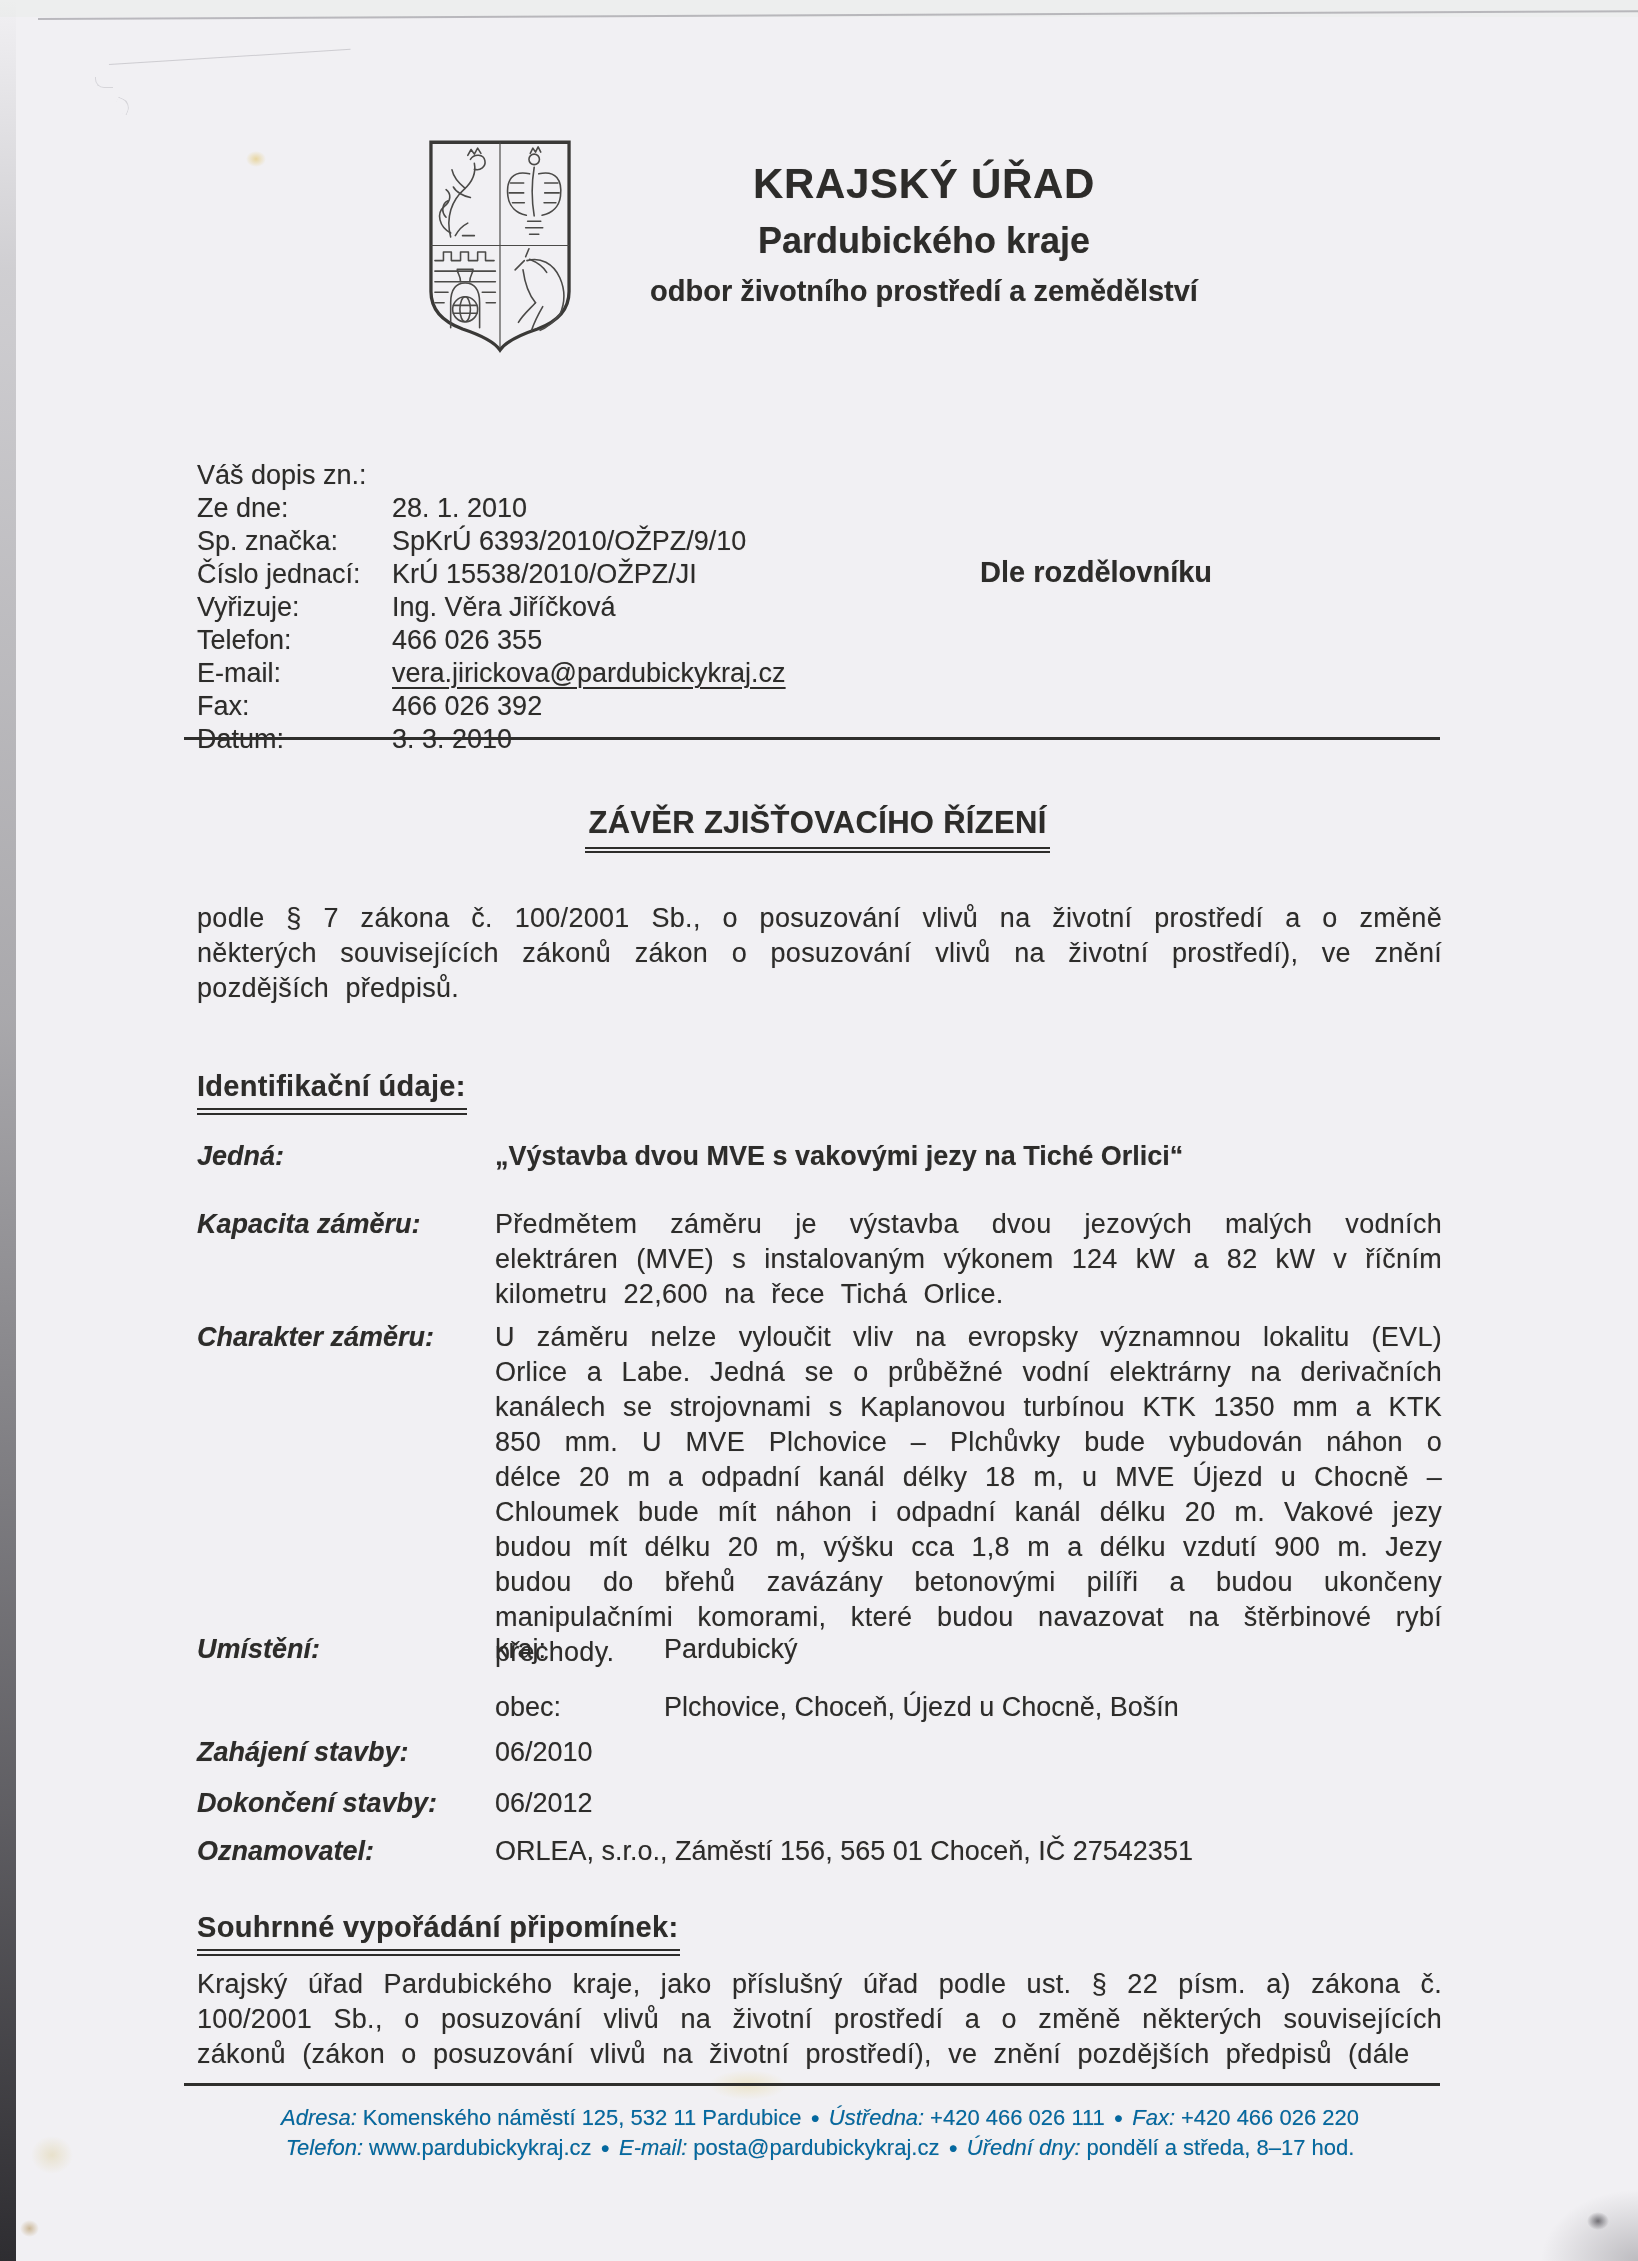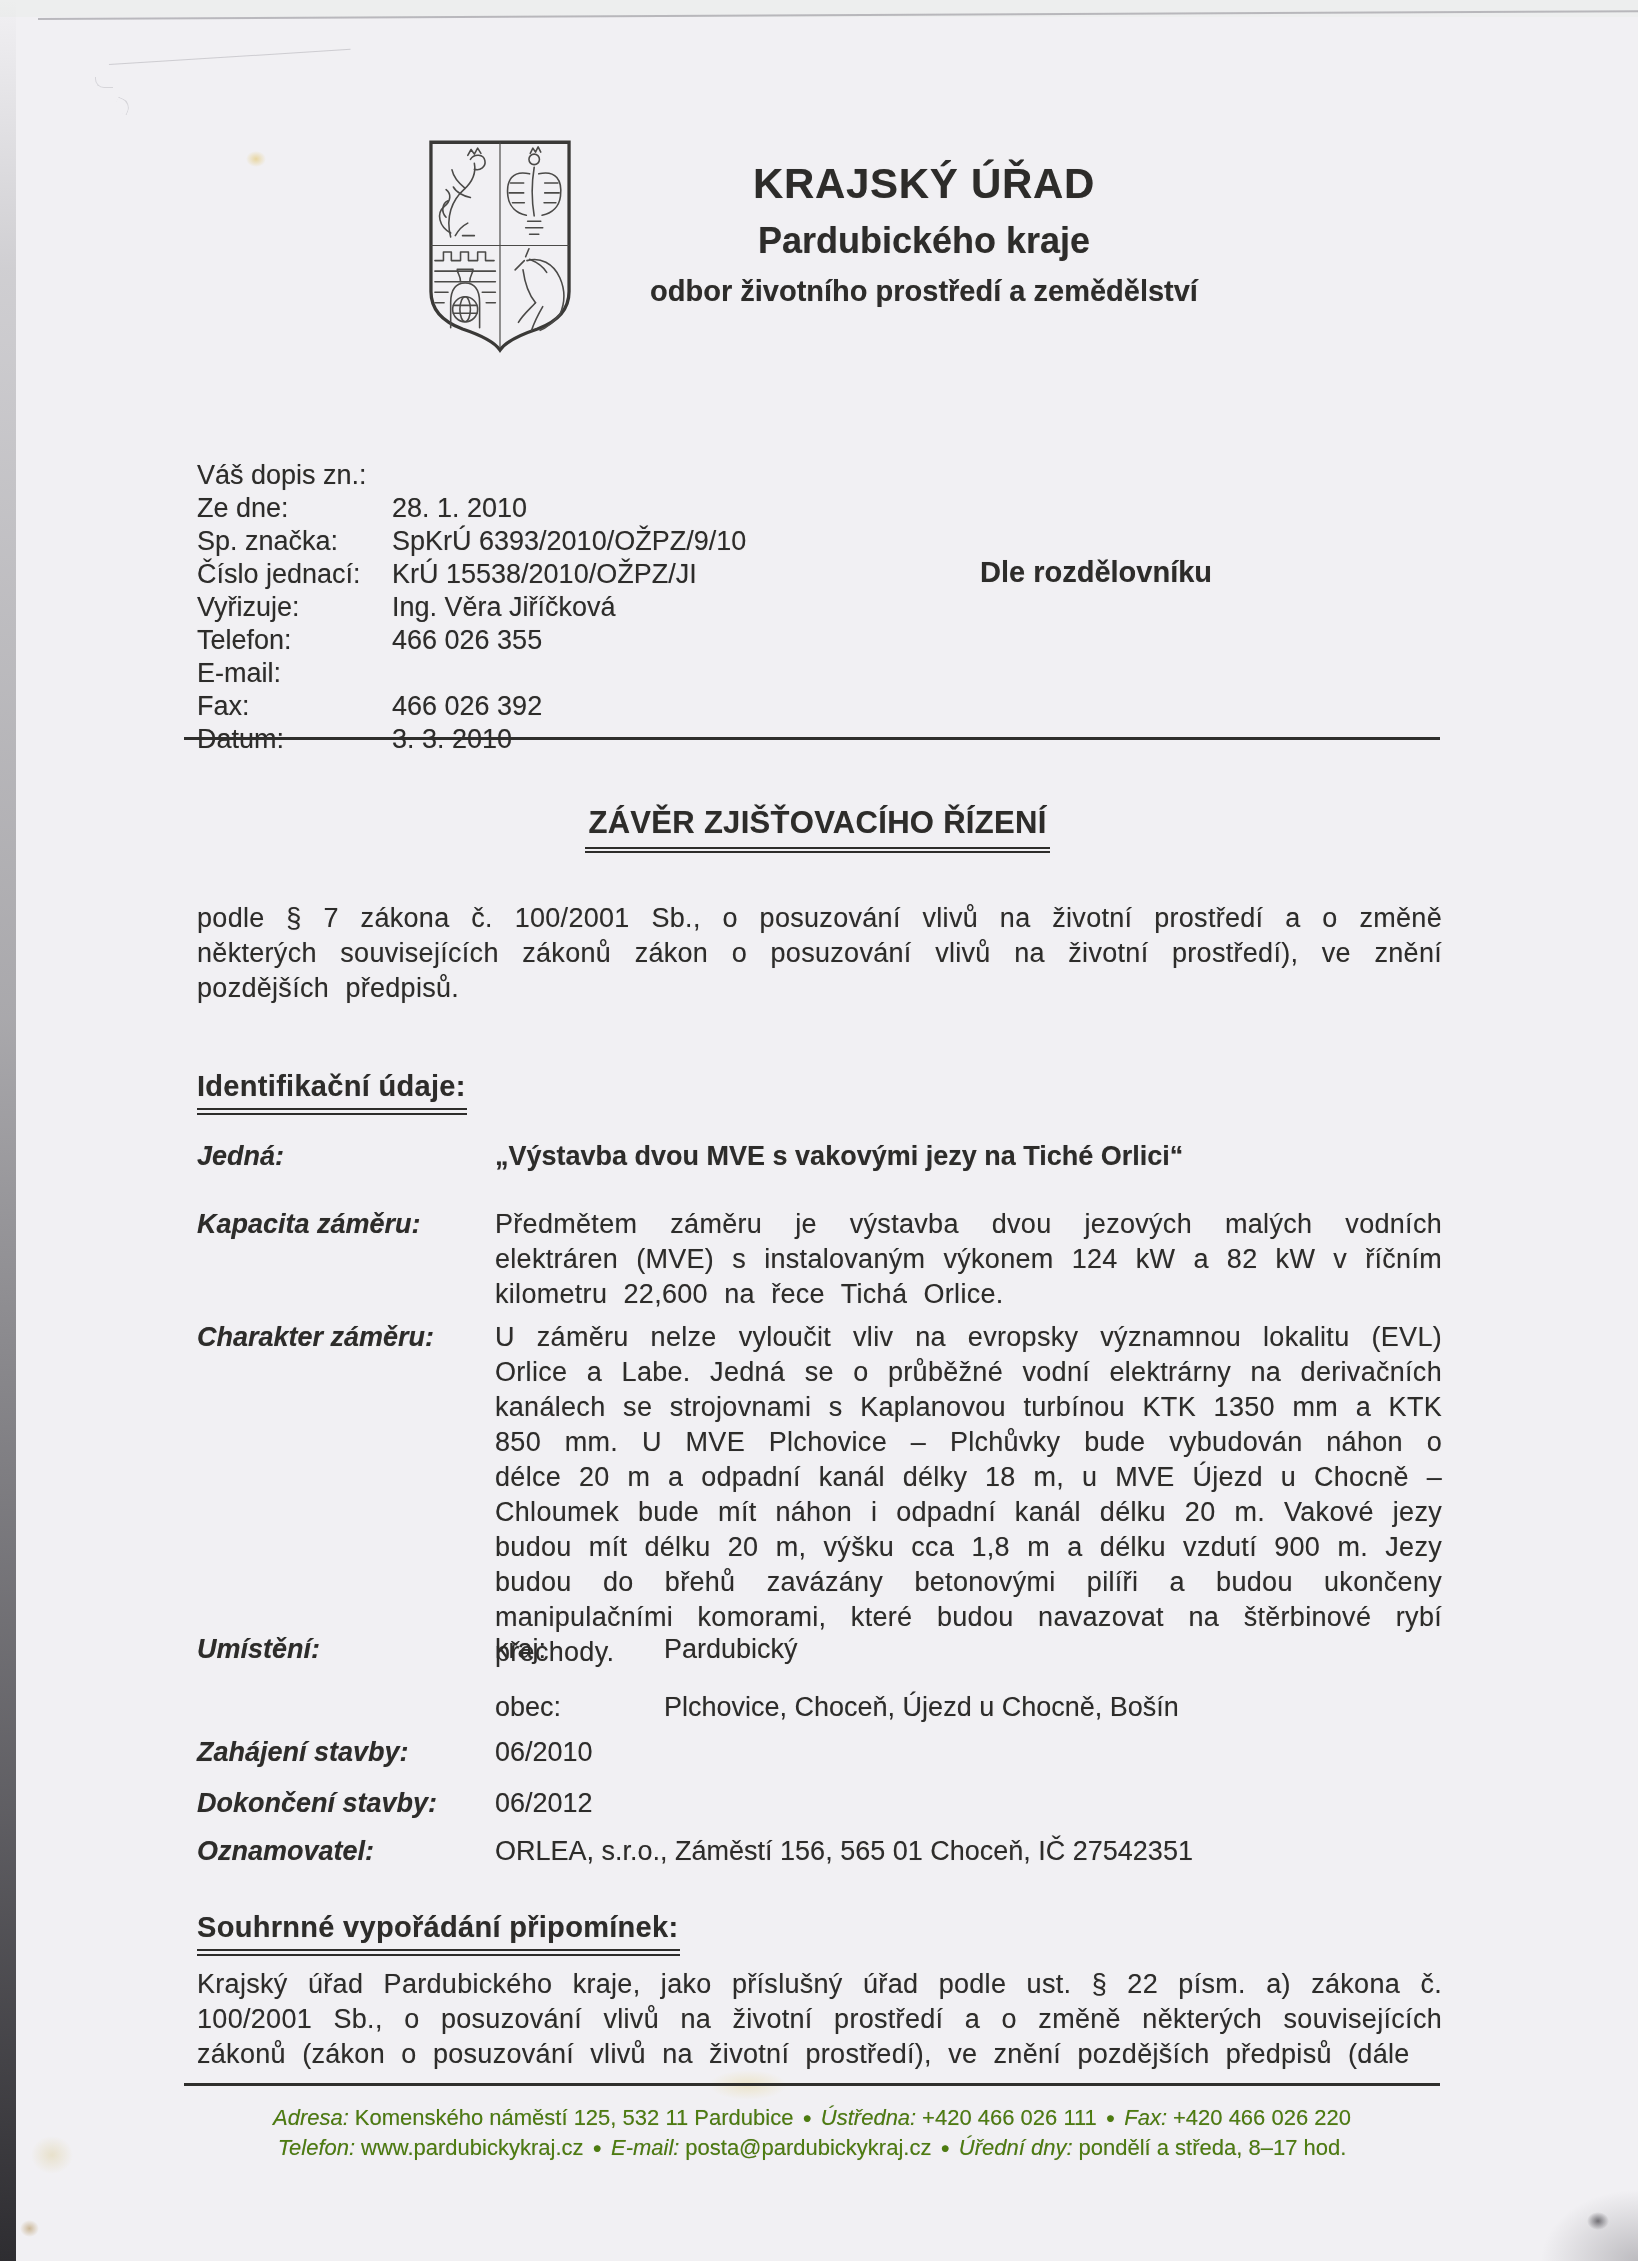--- a/index.html
+++ b/index.html
@@ -78,21 +78,21 @@
   .r-umisteni{top:1632px;}
   .r-obec{top:1690px;}
   .r-zahajeni{top:1735px;}
   .r-dokonceni{top:1786px;}
   .r-oznamovatel{top:1834px;}
   .subrow{display:flex;gap:41px;}
   .sublabel{width:128px;flex:none;}
   .sum-para{left:197px;top:1967px;width:1245px;}
   
   .rule-footer{left:184px;top:2083px;width:1256px;height:3.3px;}
-  .footer{position:absolute;left:184px;width:1256px;text-align:center;font-size:22px;color:#4d7c0f;}
+  .footer{position:absolute;left:192px;width:1256px;text-align:center;font-size:22px;color:#0369a1;}
   .f1{top:2105px;}
   .f2{top:2135px;}
   .fi{font-style:italic;margin-right:5.9px;}
   .fdot{font-size:15.6px;vertical-align:2px;margin:0 9px;}
   svg .ln{fill:none;stroke:#4b4a48;stroke-width:2.4;stroke-linecap:round;stroke-linejoin:round;}
   svg .outline{fill:none;stroke:#3a3937;stroke-width:5;}
   svg .thin{fill:none;stroke:#4b4a48;stroke-width:1.8;}
 </style>
 </head>
 <body>
@@ -190,20 +190,21 @@
     <div class="mrow">
       <span class="mlabel">Vyřizuje:</span>
       <span class="mvalue">Ing. Věra Jiříčková</span>
     </div>
     <div class="mrow">
       <span class="mlabel">Telefon:</span>
       <span class="mvalue">466 026 355</span>
     </div>
     <div class="mrow">
       <span class="mlabel">E-mail:</span>
+      <span class="mvalue u">vera.jirickova@pardubickykraj.cz</span>
     </div>
     <div class="mrow">
       <span class="mlabel">Fax:</span>
       <span class="mvalue">466 026 392</span>
     </div>
     <div class="mrow">
       <span class="mlabel">Datum:</span>
       <span class="mvalue">3. 3. 2010</span>
     </div>
   </div>

